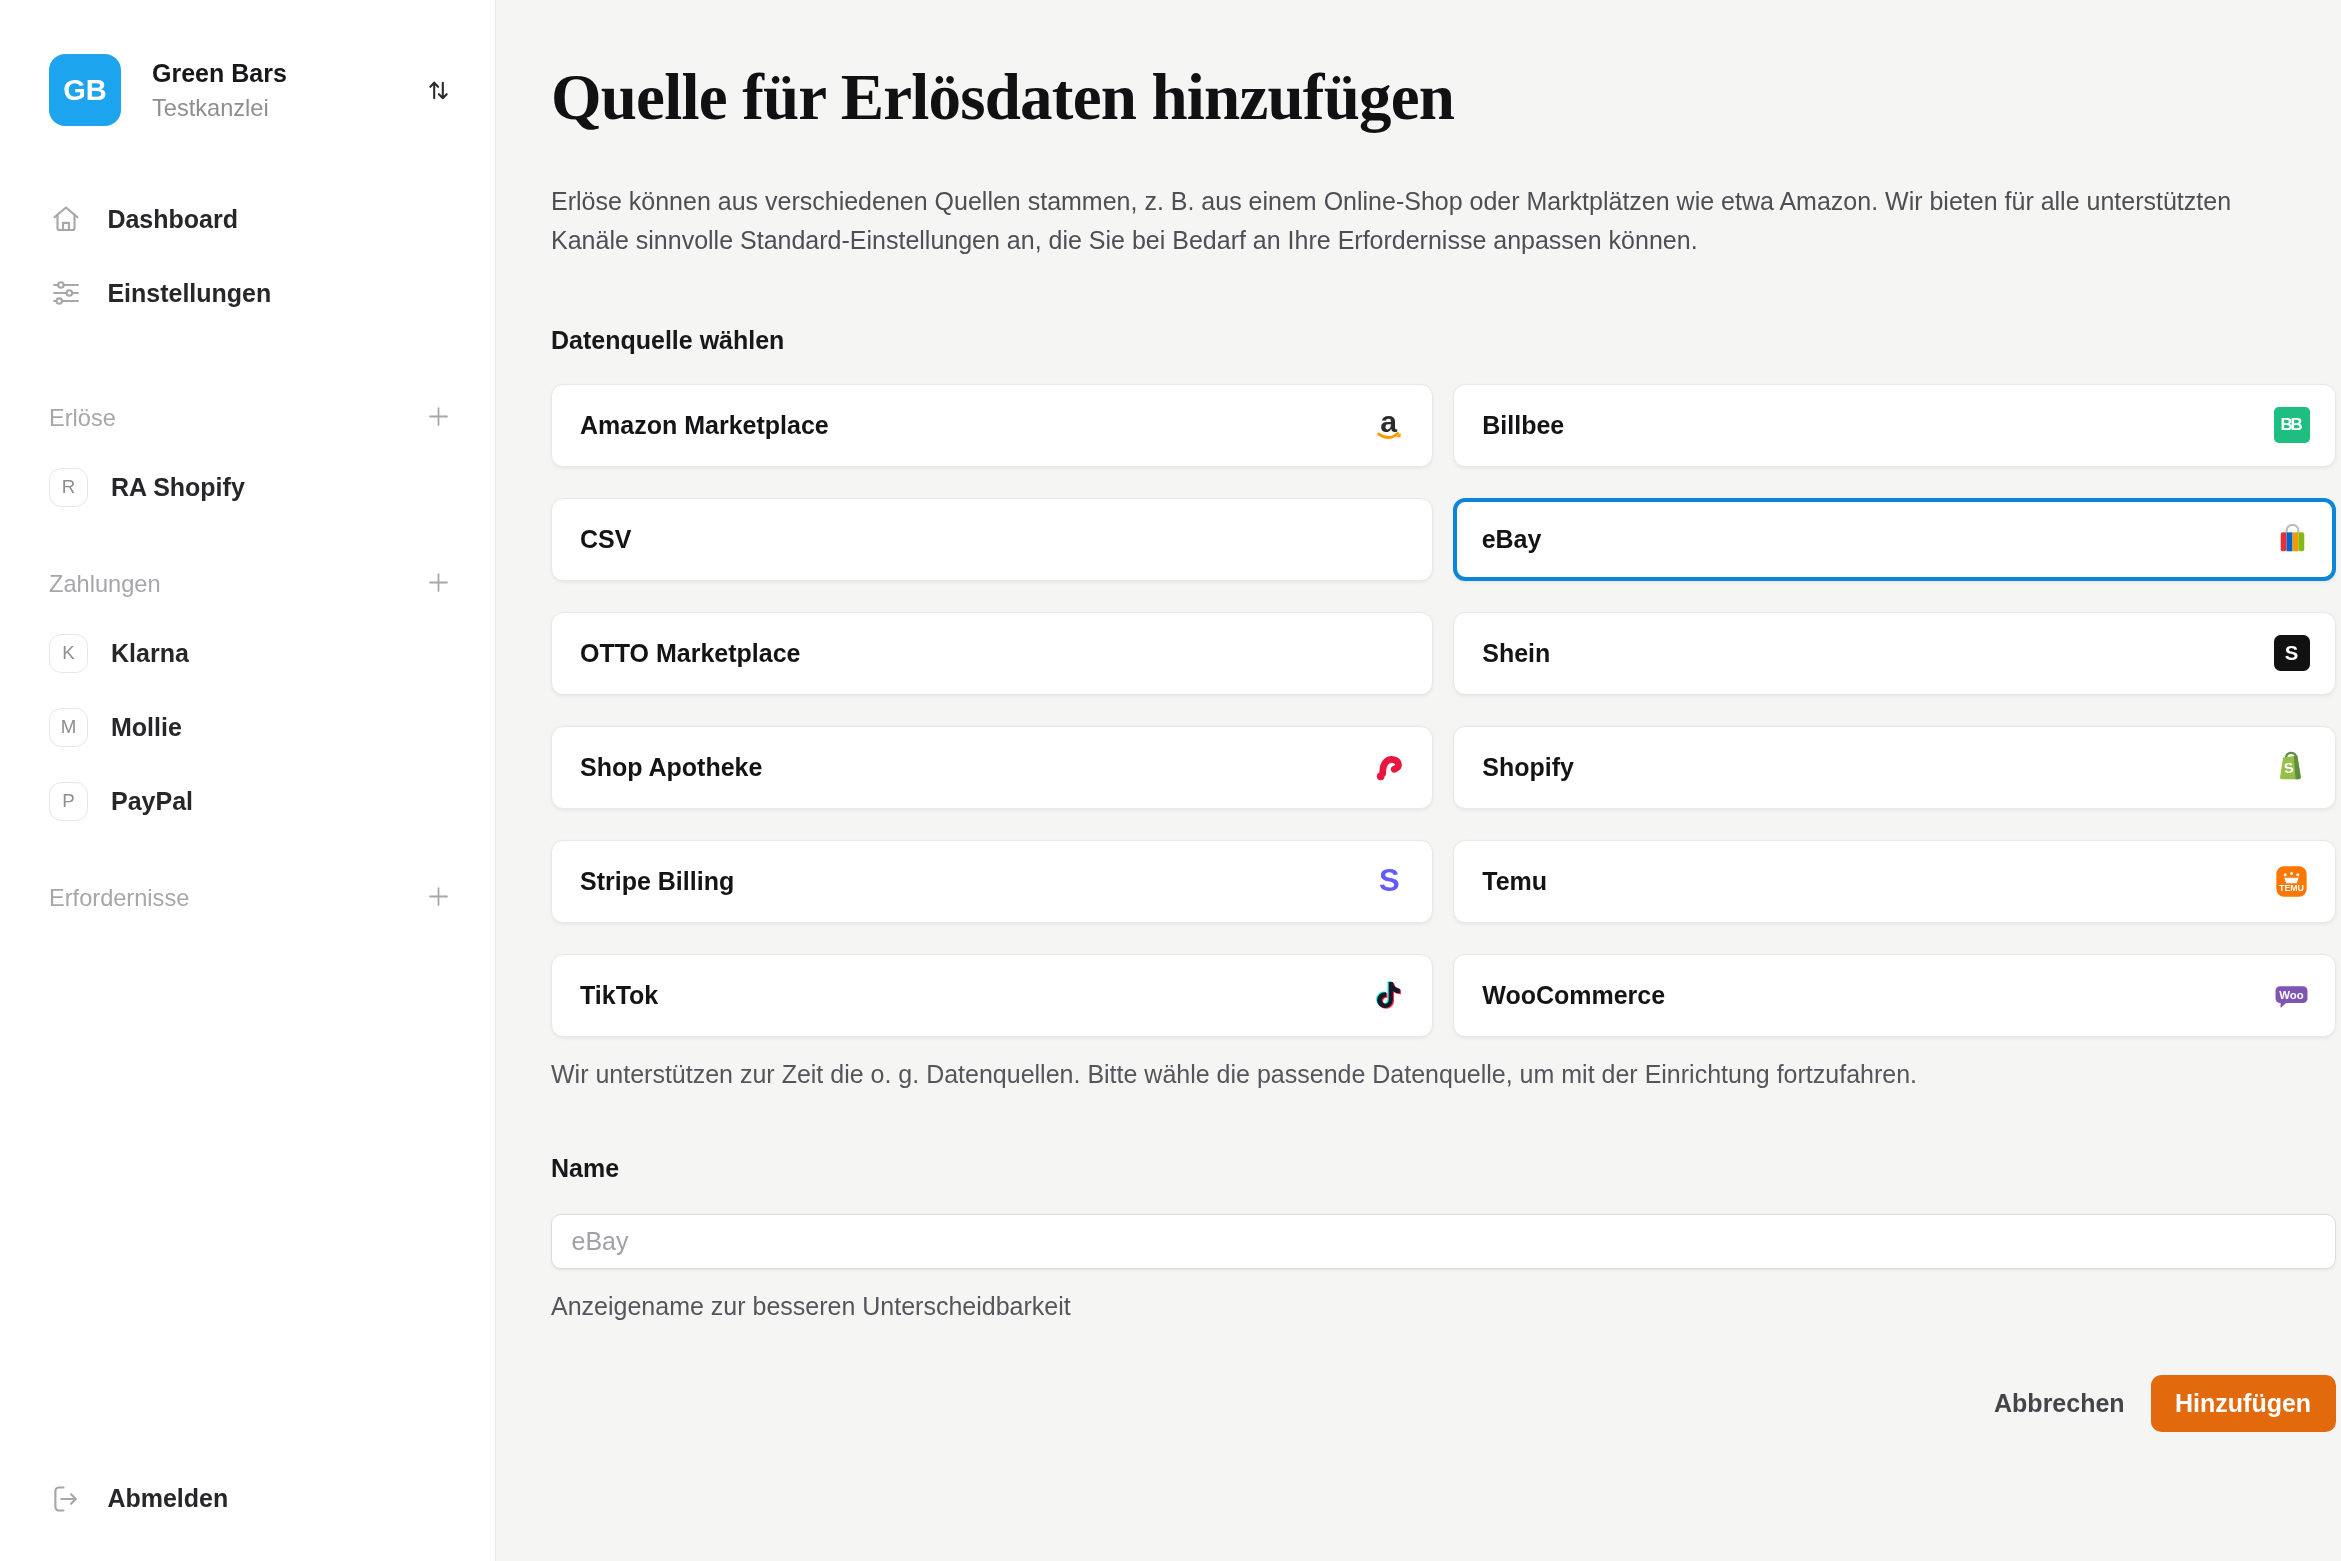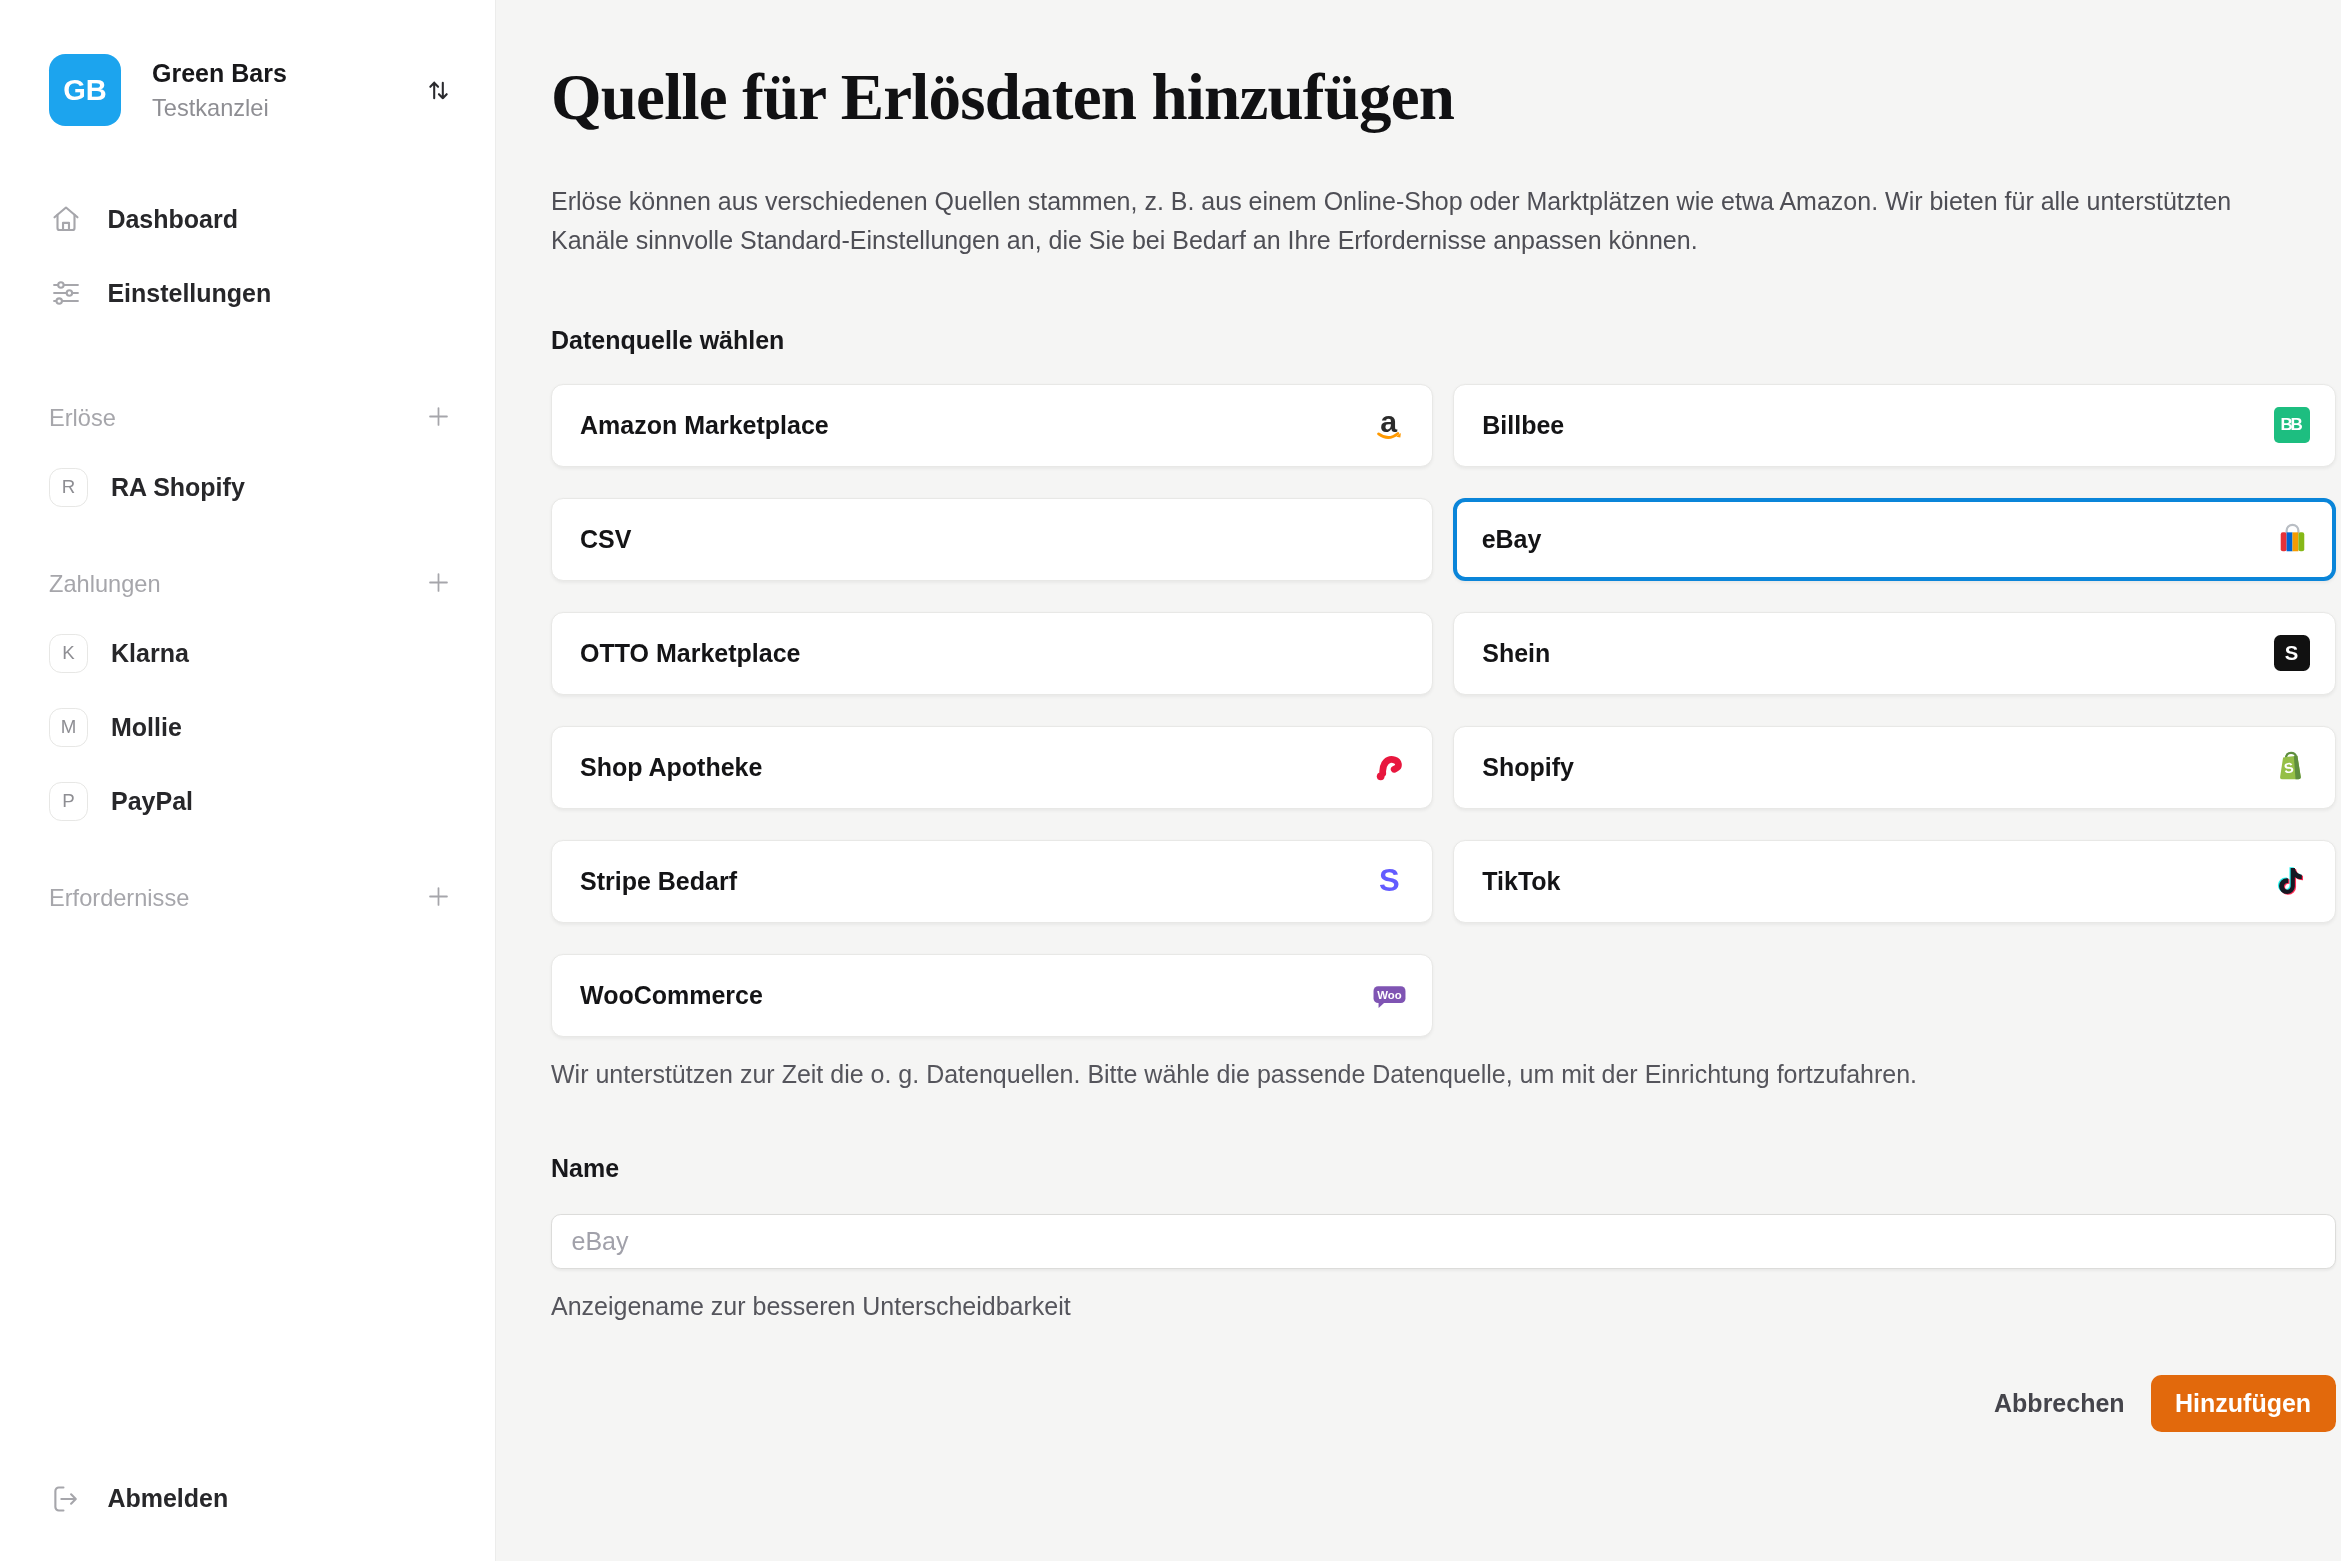--- a/index.html
+++ b/index.html
@@ -294,23 +294,38 @@
                  <span class="brand">
           <svg width="37" height="37" viewBox="0 0 44 44">
             <path d="M15.5 11 q0 -6.5 6 -6.5 q5 0 6.2 5" fill="none" stroke="#5E8E3E" stroke-width="2.6"></path>
             <path d="M12 10 L29 8 L33 33 Q33.4 36 30.2 36 L11.2 36 Q8 36 8.5 33 Z" fill="#95BF47"></path>
             <path d="M29 8 L33 33 Q33.4 36 30.2 36 L26.8 36 L24.8 8.5 Z" fill="#5E8E3E"></path>
             <text x="19" y="28.5" font-family="Liberation Sans,sans-serif" font-size="17" font-weight="bold" fill="#fff" text-anchor="middle" transform="rotate(-8 19 25)">S</text>
           </svg>
         </span>
       </div>
       <div class="card">
-        <span class="lbl">Stripe Bedarf</span>
+        <span class="lbl">Stripe Billing</span>
                  <span class="brand">
           <span style="color:#635bff;font-size:31px;font-weight:bold;font-family:'Liberation Sans',sans-serif">S</span>
+        </span>
+      </div>
+      <div class="card">
+        <span class="lbl">Temu</span>
+                 <span class="brand">
+          <svg width="37" height="37" viewBox="0 0 44 44">
+            <rect x="4" y="4" width="36" height="36" rx="9" fill="#fb7701"></rect>
+            <g fill="#fff">
+              <circle cx="14.5" cy="14" r="1.8"></circle>
+              <circle cx="22" cy="12.5" r="1.8"></circle>
+              <circle cx="29.5" cy="14" r="1.8"></circle>
+              <path d="M13.5 17.5 h17 l-2.2 6.5 h-12.6 z"></path>
+            </g>
+            <text x="22" y="33.5" font-family="Liberation Sans,sans-serif" font-size="10.5" font-weight="bold" fill="#fff" text-anchor="middle">TEMU</text>
+          </svg>
         </span>
       </div>
       <div class="card">
         <span class="lbl">TikTok</span>
                  <span class="brand">
           <svg width="37" height="37" viewBox="0 0 44 44">
             <g>
               <path transform="translate(-1.4,-1)" fill="#25F4EE" d="M26 6 c.9 4.6 3.9 7.6 8.3 8.1 v5.3 c-3.1 .1-6-.9-8.3-2.7 v10.8 a9.4 9.4 0 1 1-9.4-9.4 c.5 0 1 .05 1.5 .14 v5.6 a4 4 0 1 0 2.9 3.9 V6 Z"></path>
               <path transform="translate(1.4,1)" fill="#FE2C55" d="M26 6 c.9 4.6 3.9 7.6 8.3 8.1 v5.3 c-3.1 .1-6-.9-8.3-2.7 v10.8 a9.4 9.4 0 1 1-9.4-9.4 c.5 0 1 .05 1.5 .14 v5.6 a4 4 0 1 0 2.9 3.9 V6 Z"></path>
               <path fill="#161823" d="M26 6 c.9 4.6 3.9 7.6 8.3 8.1 v5.3 c-3.1 .1-6-.9-8.3-2.7 v10.8 a9.4 9.4 0 1 1-9.4-9.4 c.5 0 1 .05 1.5 .14 v5.6 a4 4 0 1 0 2.9 3.9 V6 Z"></path>

